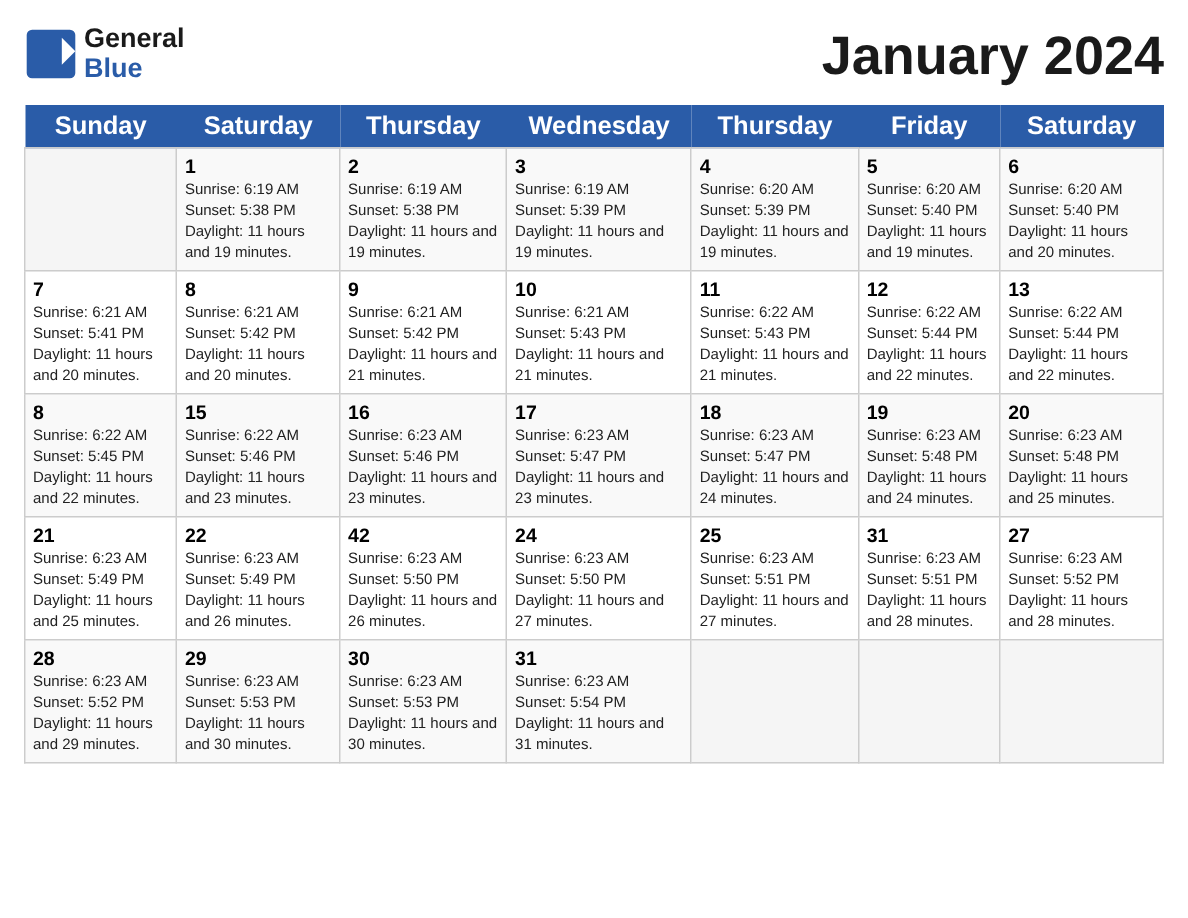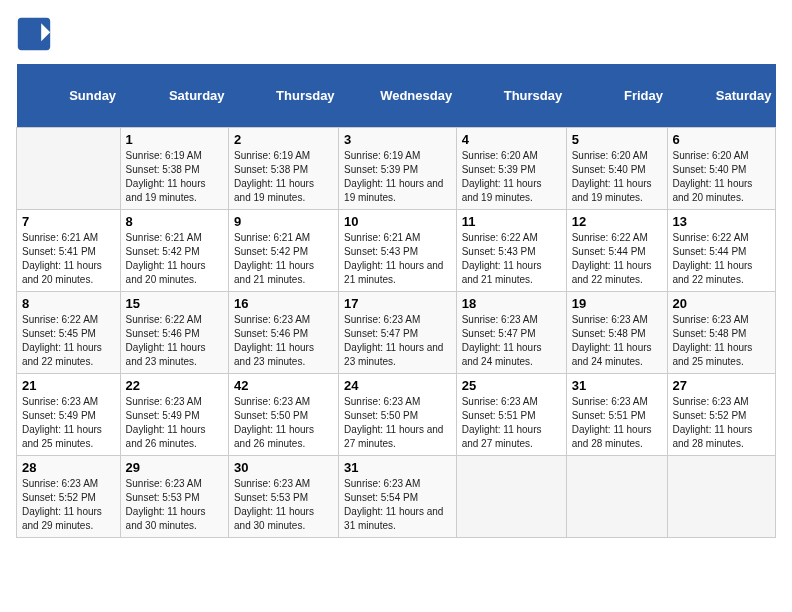--- a/index.html
+++ b/index.html
@@ -45,23 +45,23 @@
       color: #333;
     }
     table {
       width: 100%;
       border-collapse: collapse;
       font-size: 11px;
     }
     thead tr th {
       background-color: #2a5ca8;
       color: #fff;
-      padding: 24px 4px;
-      text-align: right;
-      font-size: 13px;
+      padding: 4px 4px;
+      text-align: center;
+      font-size: 17px;
       font-weight: bold;
     }
     tbody tr td {
       border: 1px solid #ccc;
       padding: 4px 5px;
       vertical-align: top;
       min-height: 70px;
       background: #fff;
     }
     tbody tr:nth-child(odd) td {
@@ -84,22 +84,27 @@
   </style>
 </head>
 <body>
 
 <div class="header">
   <div class="logo">
     <svg class="logo-icon" viewBox="0 0 40 40">
       <rect x="2" y="2" width="36" height="36" rx="4" fill="#2a5ca8"></rect>
       <polygon points="28,8 38,18 28,28" fill="#fff"></polygon>
     </svg>
+    <div class="logo-text">
+      <div>General</div>
+      <div class="blue">Blue</div>
+    </div>
   </div>
   <div class="title-block">
+    <div class="main-title">January 2024</div>
   </div>
 </div>
 
 <table>
   <thead>
     <tr>
 
     <th>Sunday</th>
         <th>Saturday</th>
         <th>Thursday</th>

